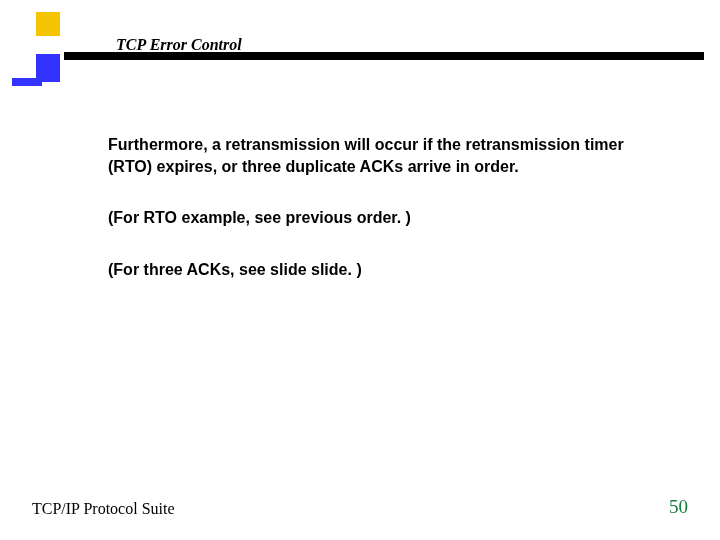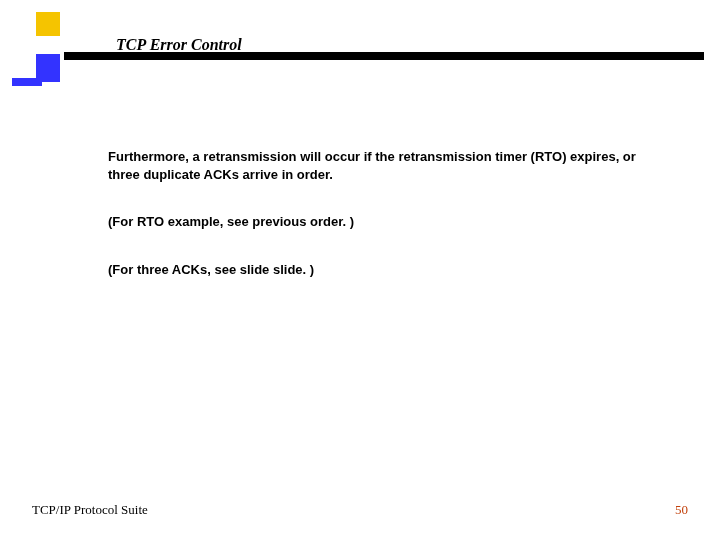--- a/index.html
+++ b/index.html
@@ -63,45 +63,45 @@
       top: 66px;
       left: 0px;
       width: 30px;
       height: 6px;
       background: #3333ff;
     }
     .body-text {
       position: absolute;
       left: 92px;
       right: 60px;
-      top: 132px;
+      top: 118px;
       font-family: Verdana, Geneva, sans-serif;
       font-weight: bold;
-      font-size: 13px;
+      font-size: 16px;
       line-height: 1.35;
       color: #000;
     }
     .para {
       margin-bottom: 22px;
     }
     .footer-left {
       position: absolute;
       bottom: 18px;
       left: 20px;
       font-family: "Times New Roman", Times, serif;
-      font-size: 13px;
+      font-size: 16px;
       color: #000;
     }
     .footer-right {
       position: absolute;
       bottom: 18px;
       right: 28px;
       font-family: "Times New Roman", Times, serif;
-      font-size: 13px;
-      color: #c2410c;
+      font-size: 19px;
+      color: #15803d;
     }
   </style>
 </head>
 <body>
 
 <div class="slide">
   <div class="title-area">
     <div class="yellow-square"></div>
     <div class="title-text">TCP Error Control</div>
     <div class="title-line"></div>

